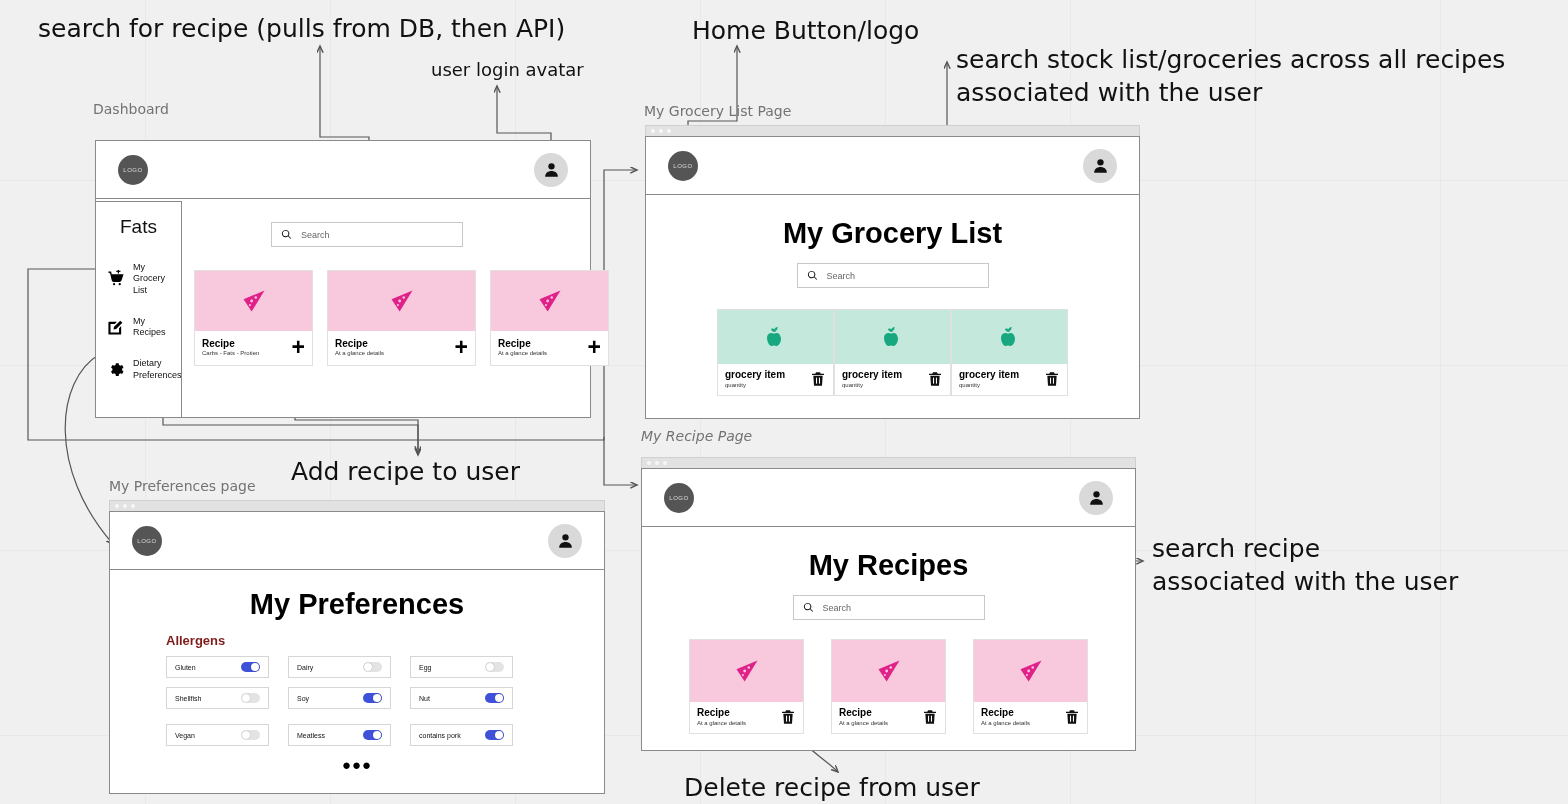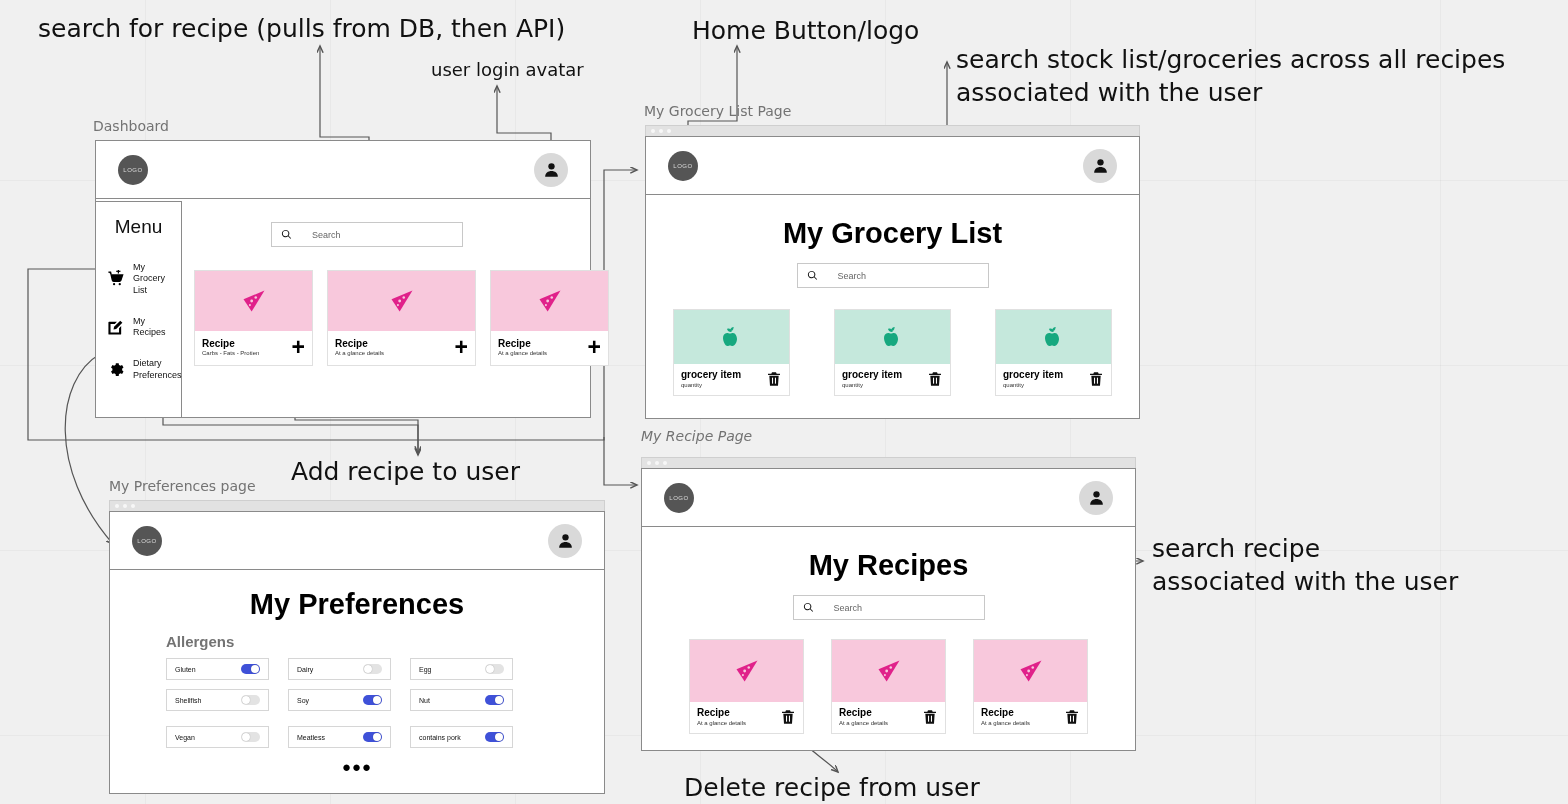--- a/index.html
+++ b/index.html
@@ -70,21 +70,21 @@
   .page-title {
     text-align:center;
     font-family:"Liberation Sans", sans-serif;
     font-weight:bold;
     color:#000;
   }
 
   
   .searchbox {
     border:1px solid #c8c8c8; background:#fff;
-    display:flex; align-items:center; gap:20px;
+    display:flex; align-items:center; gap:9px;
     padding:0 9px;
     height:25px;
   }
   .searchbox svg { width:11px; height:11px; fill:#111; flex:none; }
   .searchbox span {
     font-size:9px; color:#666;
     font-family:"Liberation Sans", sans-serif;
   }
 
   
@@ -114,21 +114,21 @@
     margin-bottom:8px;
   }
   .menu-item svg { width:17px; height:17px; fill:#000; flex:none; }
   .menu-item span {
     font-size:9px; color:#111; line-height:1.25;
     font-family:"Liberation Sans", sans-serif;
   }
 
   
   .sec-h {
-    font-size:15px; font-weight:bold; color:#737373;
+    font-size:13px; font-weight:bold; color:#7f1d1d;
     font-family:"Liberation Sans", sans-serif;
   }
   .tog-grid { display:flex; gap:19px; }
   .tog-col { display:flex; flex-direction:column; gap:9px; }
   .tog-row {
     width:103px; height:22px;
     border:1px solid #d6d6d6; background:#fff;
     display:flex; align-items:center; justify-content:space-between;
     padding:0 8px;
   }
@@ -194,21 +194,21 @@
 <div class="anno" style="left:956px; top:44px;">search stock list/groceries across all recipes
 associated with the user</div>
 
 <div class="anno" style="left:291px; top:456px;">Add recipe to user</div>
 
 <div class="anno" style="left:1152px; top:533px;">search recipe
 associated with the user</div>
 
 <div class="anno" style="left:684px; top:772px;">Delete recipe from user</div>
 
-<div class="pagelabel" style="left:93px; top:118px;">Dashboard</div>
+<div class="pagelabel" style="left:93px; top:101px;">Dashboard</div>
 <div class="pagelabel" style="left:644px; top:103px;">My Grocery List Page</div>
 <div class="pagelabel" style="left:109px; top:478px;">My Preferences page</div>
 <div class="pagelabel" style="left:641px; top:428px;font-style:italic;">My Recipe Page</div>
 
 <div class="win win-noChrome" style="left:95px; top:140px; width:496px; height:278px;">
   <div class="win-body">
     <div class="topbar" style="height:58px;">
       <div class="logo-circle">
         <span>LOGO</span>
       </div>
@@ -280,21 +280,21 @@
             <div class="card-s">At a glance details</div>
           </div>
           <div class="plusbtn">+</div>
         </div>
       </div>
     </div>
   </div>
 </div>
 
 <div class="menu-panel" style="position:absolute; left:95px; top:201px; width:87px; height:217px;">
-  <div class="menu-title">Menu</div>
+  <div class="menu-title">Fats</div>
 
   <div class="menu-item">
     <svg viewBox="0 0 24 24">
       <path d="M2 3h3l2.6 11.3A2 2 0 009.5 16h8.1a2 2 0 001.9-1.4L22 7H7"></path>
       <path d="M2 3h3l2.6 11.3A2 2 0 009.5 16h8.1a2 2 0 001.9-1.4L22 7H7" fill="none" stroke="#000" stroke-width="2"></path>
       <circle cx="10" cy="20" r="1.6"></circle>
         <circle cx="18" cy="20" r="1.6"></circle>
       <rect x="13" y="1" width="6" height="1.7"></rect>
         <rect x="15.2" y="-1" width="1.7" height="6"></rect>
     </svg>
@@ -338,21 +338,21 @@
 
     <div class="page-title" style="font-size:29px; margin-top:22px;">My Grocery List</div>
 
     <div class="searchbox" style="width:192px; margin:13px auto 0 auto;">
       <svg viewBox="0 0 24 24">
         <path d="M10 2a8 8 0 105.3 14l5.4 5.4 1.4-1.4-5.4-5.4A8 8 0 0010 2zm0 2a6 6 0 110 12 6 6 0 010-12z"></path>
       </svg>
       <span>Search</span>
     </div>
 
-    <div style="display:flex; gap:44px; justify-content:center; margin-top:21px;align-items:center;">
+    <div style="display:flex; justify-content:center; margin-top:21px;align-items:center;">
 
       <div class="card" style="width:117px;">
         <div class="card-img" style="height:54px; background:#c5e8dc;">
           <svg width="24" height="24" viewBox="0 0 24 24" fill="#17a87f">
             <path d="M12 6c-1-2-3-3-5-2 .5 2 2 3 4 3zM7 8c-2.5 0-4 2.3-4 5s2 8 4.5 8c1 0 1.6-.6 2.5-.6s1.5.6 2.5.6C15 21 17 16.7 17 14s-1.5-6-4-6c-1.2 0-1.9.6-3 .6S8.2 8 7 8z"></path>
             <path d="M12.4 5.4c1.4-1.6 1.2-3.4 1.2-3.4s-2 .2-3 1.8c-.4.7-.4 1.6-.4 1.6s1.4.5 2.2 0z"></path>
           </svg>
         </div>
         <div class="card-foot">
           <div>

